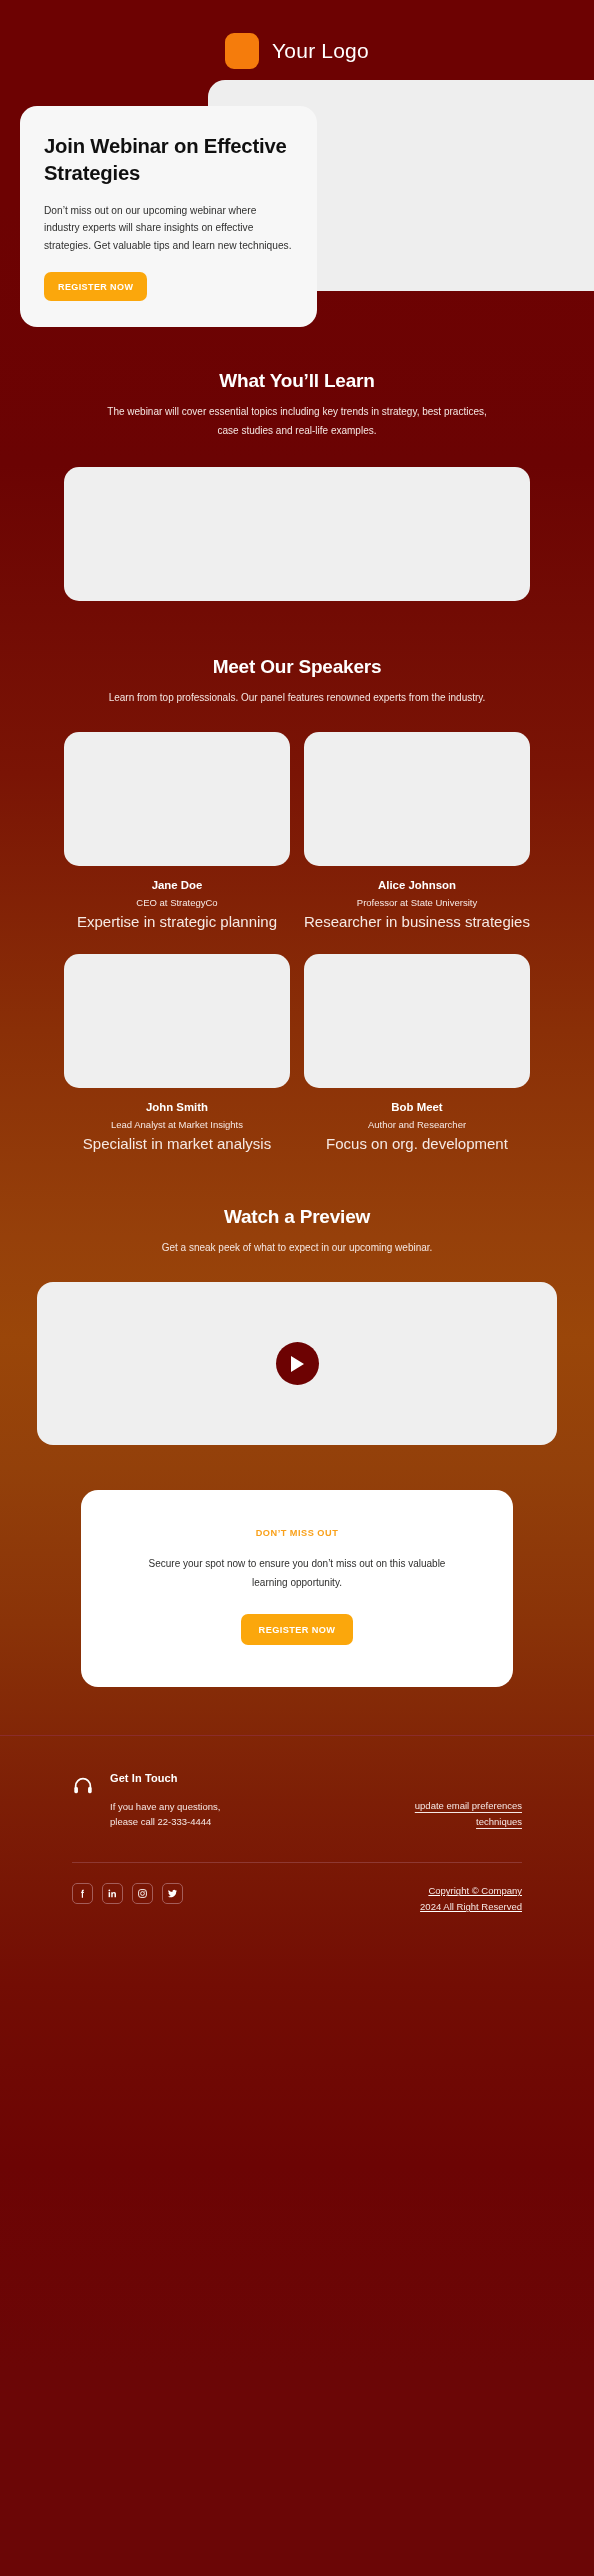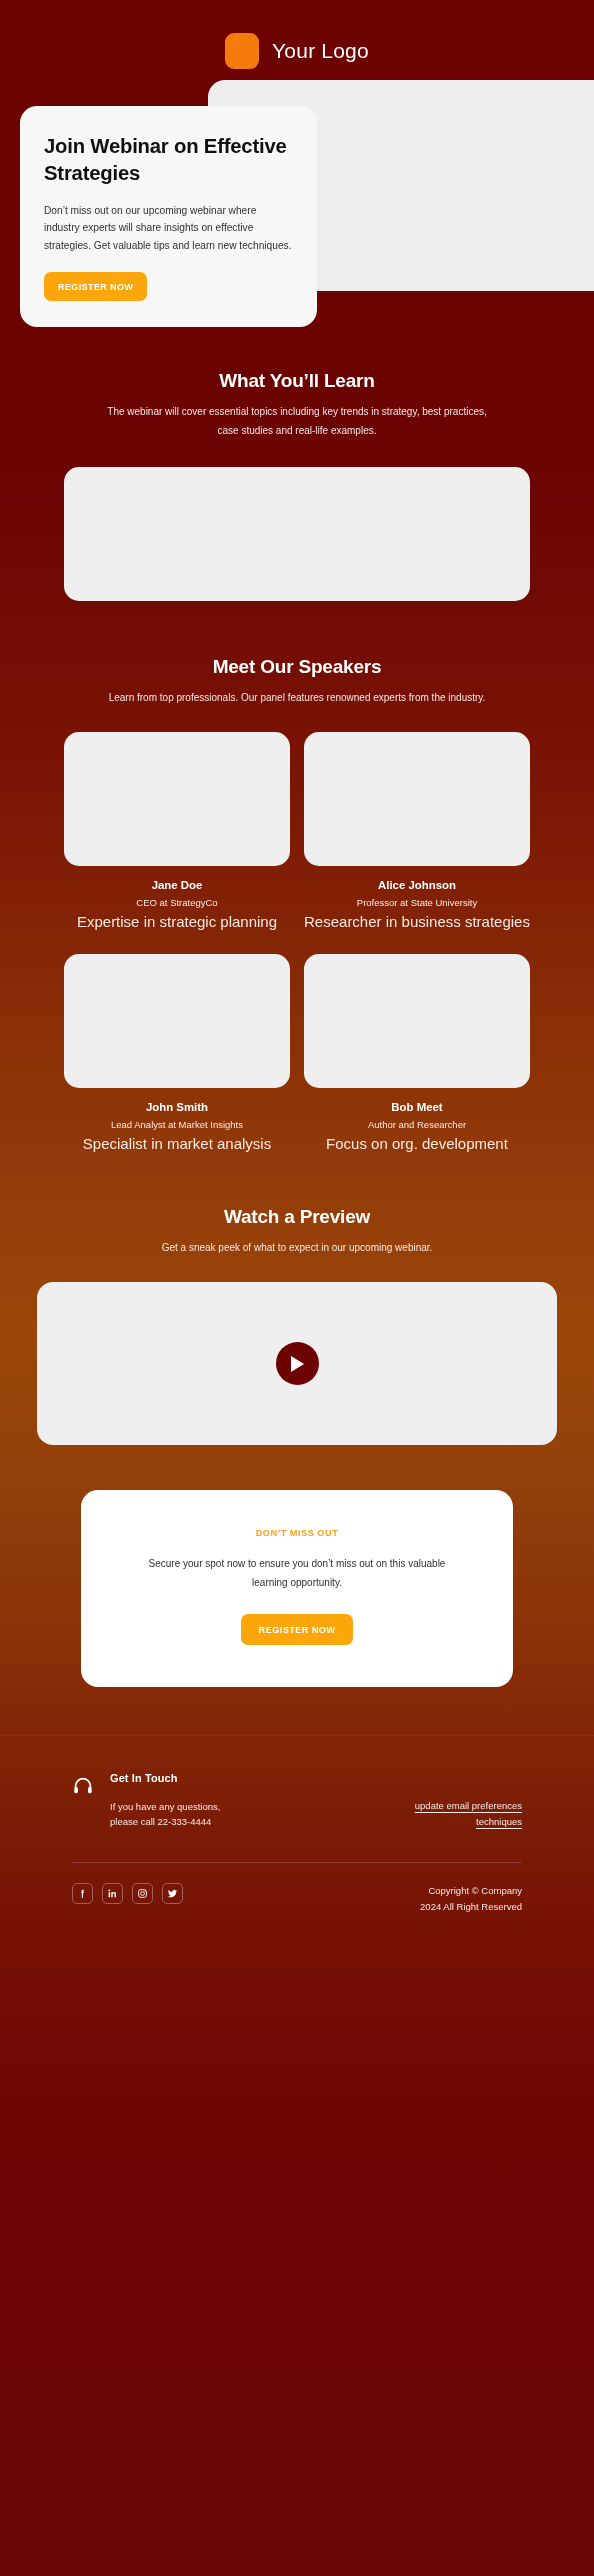--- a/index.html
+++ b/index.html
@@ -270,20 +270,21 @@
     margin: 33px 0 0 0;
     height: 1px;
     background: #94413f;
     opacity: .8;
   }
   .footer-bottom {
     margin-top: 20px;
     display: flex;
     justify-content: space-between;
     align-items: flex-start;
+    text-decoration: underline;
   }
   .socials { display: flex; gap: 9px; }
   .social-chip {
     width: 21px; height: 21px;
     border: 1px solid #a45d5a;
     border-radius: 5px;
     display: flex;
     align-items: center;
     justify-content: center;
     cursor: pointer;

